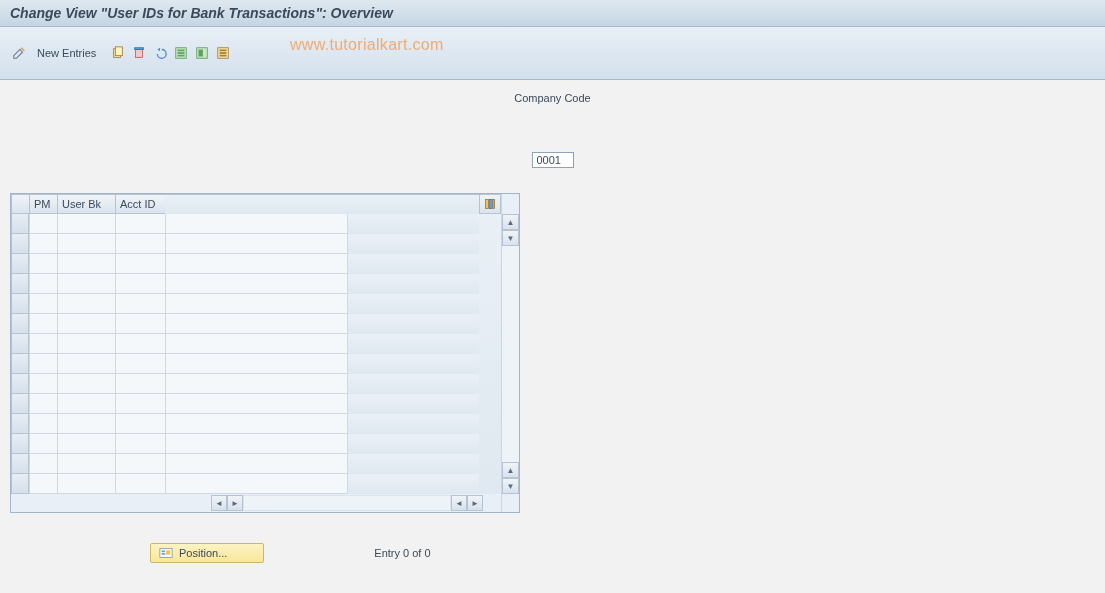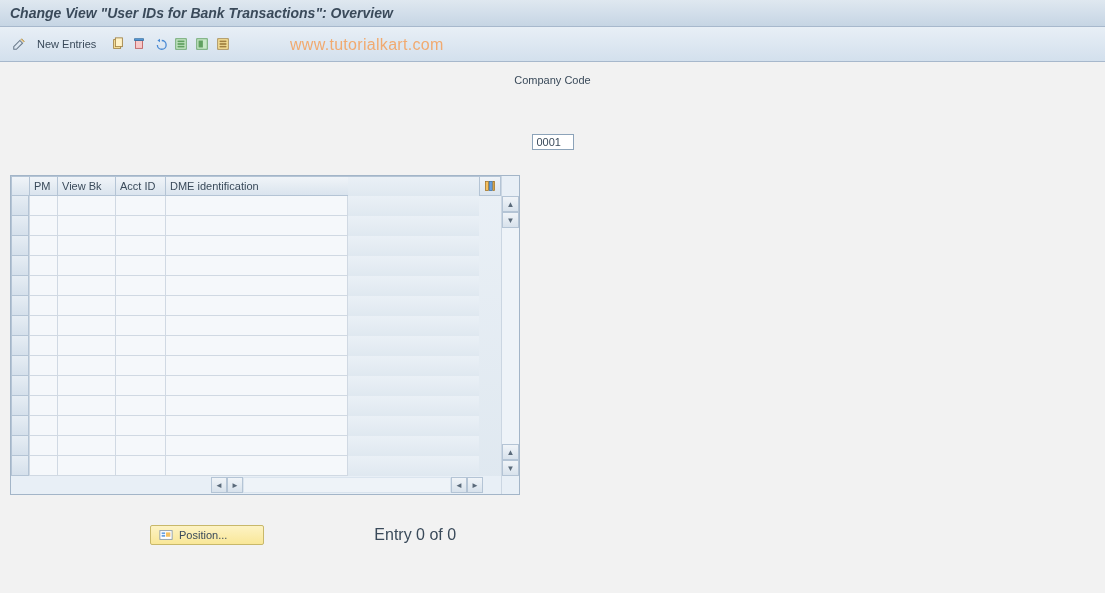--- a/index.html
+++ b/index.html
@@ -20,21 +20,21 @@
     }
     .title-text {
       font-weight: bold;
       font-style: italic;
       font-size: 14px;
       color: #3a4a5a;
     }
     
     .toolbar {
       background: linear-gradient(to bottom, #e8eff6, #d3e0ed);
-      padding: 8px 10px;
+      padding: 17px 10px;
       border-bottom: 1px solid #a7b8cc;
       display: flex;
       align-items: center;
       gap: 3px;
       position: relative;
     }
     .toolbar-icon {
       width: 18px;
       height: 18px;
       display: flex;
@@ -203,21 +203,21 @@
       background: linear-gradient(to bottom, #fdf3c4, #f9e798);
       border: 1px solid #c8b86a;
       padding: 2px 36px 2px 8px;
       font-size: 11px;
       color: #3a4a5a;
       cursor: pointer;
       border-radius: 2px;
       height: 20px;
     }
     .entry-text {
-      font-size: 16px;
+      font-size: 11px;
       color: #3a4a5a;
     }
     
     svg.ic { width: 14px; height: 14px; display:block; }
   </style>
 </head>
 <body>
 
 <div class="title-bar">
   <span class="title-text">Change View "User IDs for Bank Transactions": Overview</span>
@@ -279,23 +279,22 @@
     <span class="field-label">Company Code</span>
     <input class="field-input" value="0001" style="">
   </div>
 
   <div class="table-outer">
     <div class="table-main">
 
       <div class="table-header-row">
         <div class="table-header-cell corner-cell"></div>
         <div class="table-header-cell col-pm">PM</div>
-        <div class="table-header-cell col-housebk">View Bk</div>
+        <div class="table-header-cell col-housebk">User Bk</div>
         <div class="table-header-cell col-acctid">Acct ID</div>
-        <div class="table-header-cell col-dme">DME identification</div>
         <div class="table-header-cell col-filler"></div>
         <div class="table-header-cell col-config">
           <svg class="ic" viewBox="0 0 16 16">
               <rect x="2" y="2" width="4" height="12" fill="#f5c060" stroke="#a07020"></rect>
               <rect x="7" y="2" width="4" height="12" fill="#6aa0e0" stroke="#3a70a0"></rect>
               <rect x="12" y="2" width="2" height="12" fill="#f5c060" stroke="#a07020"></rect>
             </svg>
         </div>
       </div>
 

